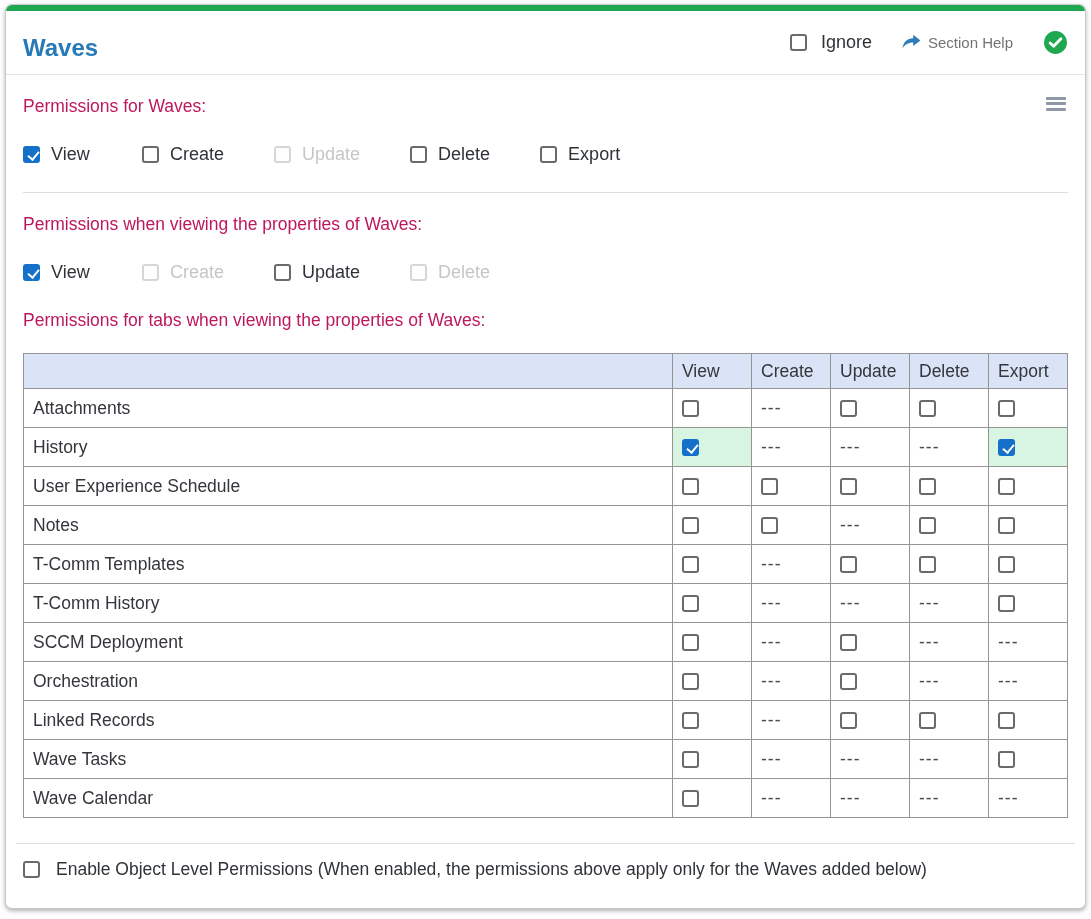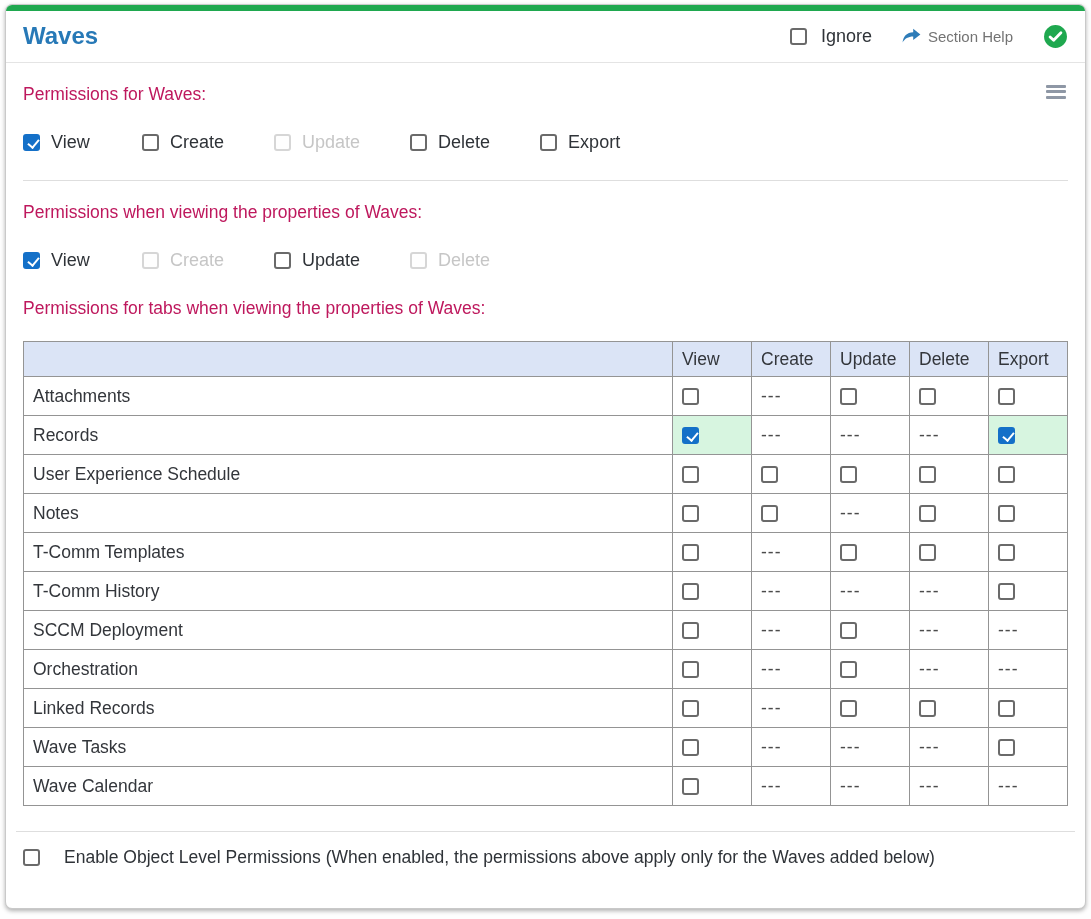--- a/index.html
+++ b/index.html
@@ -14,21 +14,21 @@
     background:#fff; border:1px solid #c9c9c9; border-radius:7px;
     box-shadow:0 2px 4px rgba(0,0,0,.30);
     overflow:hidden;
   }
   .green-bar { height:6px; background:#1fa84f; }
   
   .panel-header {
     display:flex; align-items:center; justify-content:space-between;
     padding:11px 17px 12px 17px; border-bottom:1px solid #e4e4e4;
   }
-  .title { font-size:24px; font-weight:600; color:#2779b7; }
+  .title { font-size:24px; font-weight:600; color:#2779b7;margin-top:12px; }
   .header-right { display:flex; align-items:center; gap:30px; }
   .ignore-wrap { display:flex; align-items:center; gap:14px; font-size:18px; color:#2f3338; cursor:pointer; }
   .section-help { display:flex; align-items:center; gap:7px; font-size:15px; color:#737373; text-decoration:none; cursor:pointer; }
   .status-icon svg { display:block; }
   
   .content { padding:0 17px; }
   .section-label-row { display:flex; justify-content:space-between; align-items:flex-start; margin-top:21px; }
   .section-label { font-size:17.5px; color:#be185d; }
   .menu-btn { margin-top:-6px; padding:4px 2px; cursor:pointer; background:none; border:none; }
   .menu-btn div { width:20px; height:3px; background:#8e97a5; margin:2.5px 0; border-radius:1px; }
@@ -53,21 +53,21 @@
   hr.divider.footer-div { margin-left:-7px; margin-right:-7px; }
   
   table.perm-table { width:100%; border-collapse:collapse; margin-top:22px; font-size:17.5px; color:#33363b; }
   .perm-table th, .perm-table td { border:1px solid #949494; text-align:left; padding:4px 9px; }
   .perm-table th { background:#dbe4f6; font-weight:400; height:35px; }
   .perm-table td { height:39px; }
   .perm-table td.checked-cell { background:#d7f5e0; }
   .perm-table td .cb { vertical-align:middle; }
   .na { color:#4b4b4b; letter-spacing:1px; }
   
-  .footer-row { display:flex; align-items:center; gap:24px; margin-top:15px; font-size:17.5px; color:#2f3338; }
+  .footer-row { display:flex; align-items:center; gap:16px; margin-top:15px; font-size:17.5px; color:#2f3338; }
   .sp-25 { height:25px; }
 </style>
 </head>
 <body>
 
 <div class="panel">
   <div class="green-bar"></div>
 
   <div class="panel-header">
     <div class="title">Waves</div>
@@ -173,21 +173,21 @@
       <tbody id="perm-table-body">
           <tr>
             <td>Attachments</td>
             <td><span class="cb"></span></td>
             <td><span class="na">---</span></td>
             <td><span class="cb"></span></td>
             <td><span class="cb"></span></td>
             <td><span class="cb"></span></td>
           </tr>
           <tr>
-            <td>Records</td>
+            <td>History</td>
             <td class="checked-cell"><span class="cb checked"></span></td>
             <td><span class="na">---</span></td>
             <td><span class="na">---</span></td>
             <td><span class="na">---</span></td>
             <td class="checked-cell"><span class="cb checked"></span></td>
           </tr>
           <tr>
             <td>User Experience Schedule</td>
             <td><span class="cb"></span></td>
             <td><span class="cb"></span></td>

